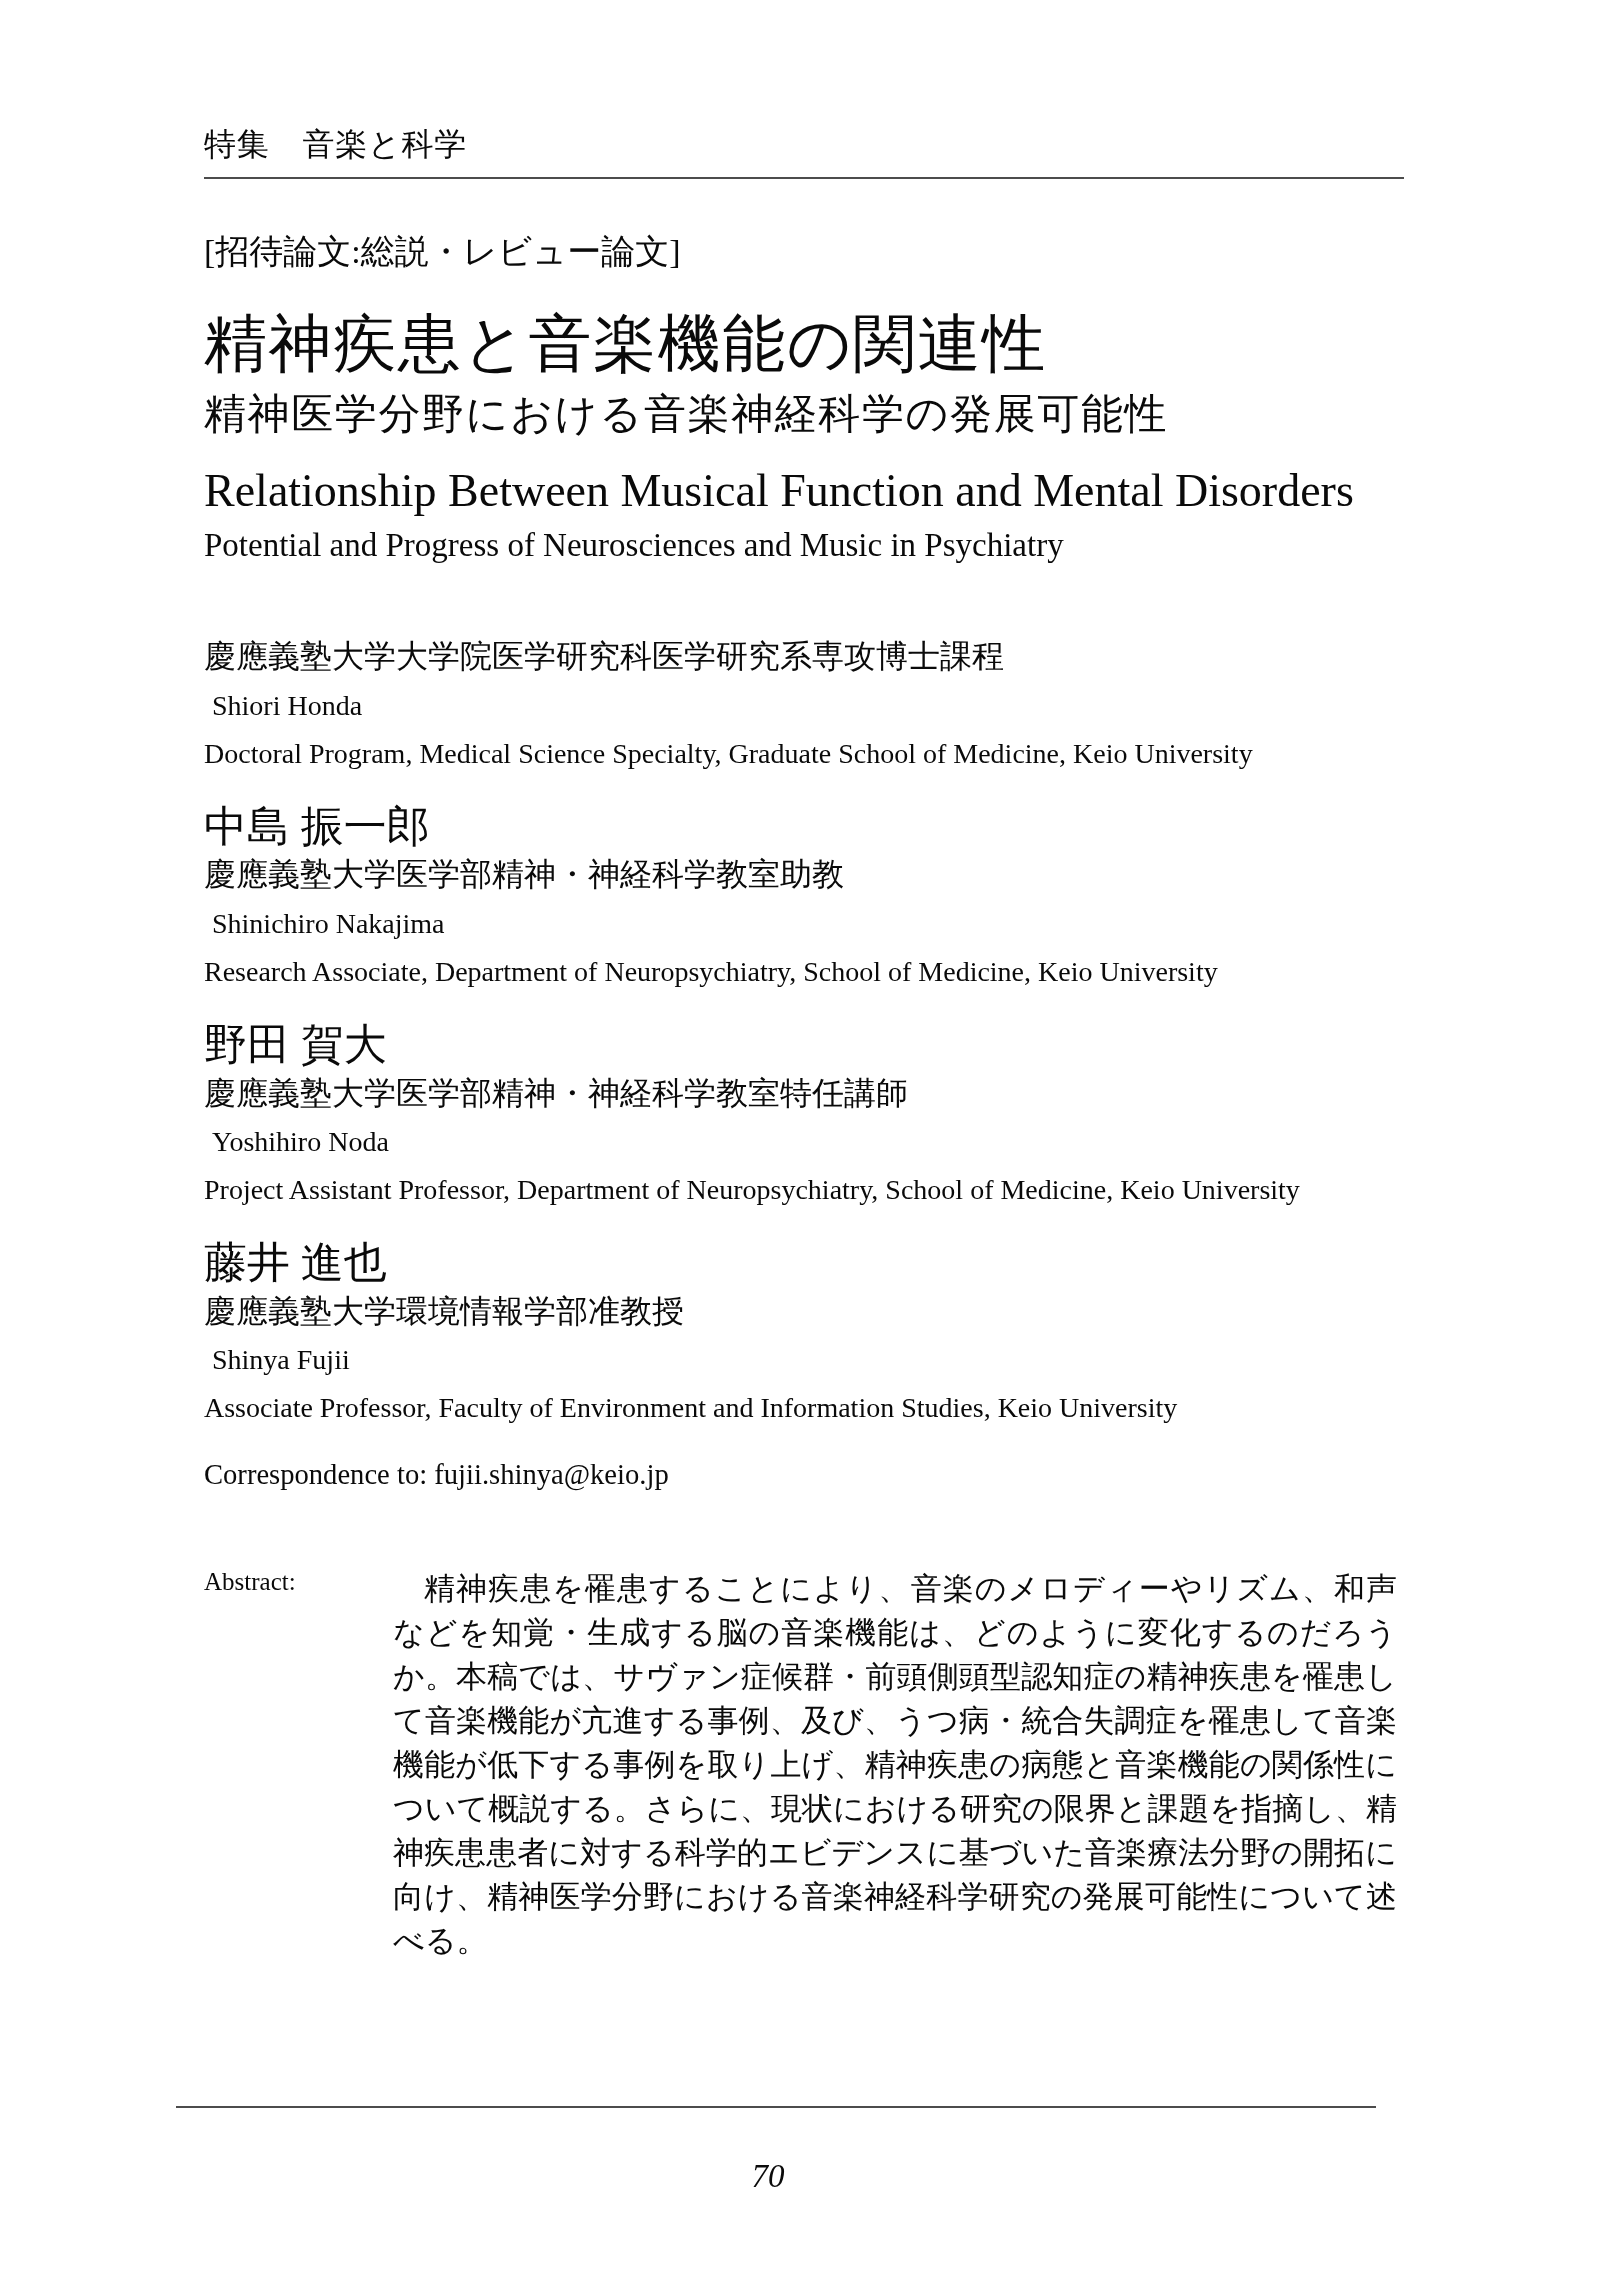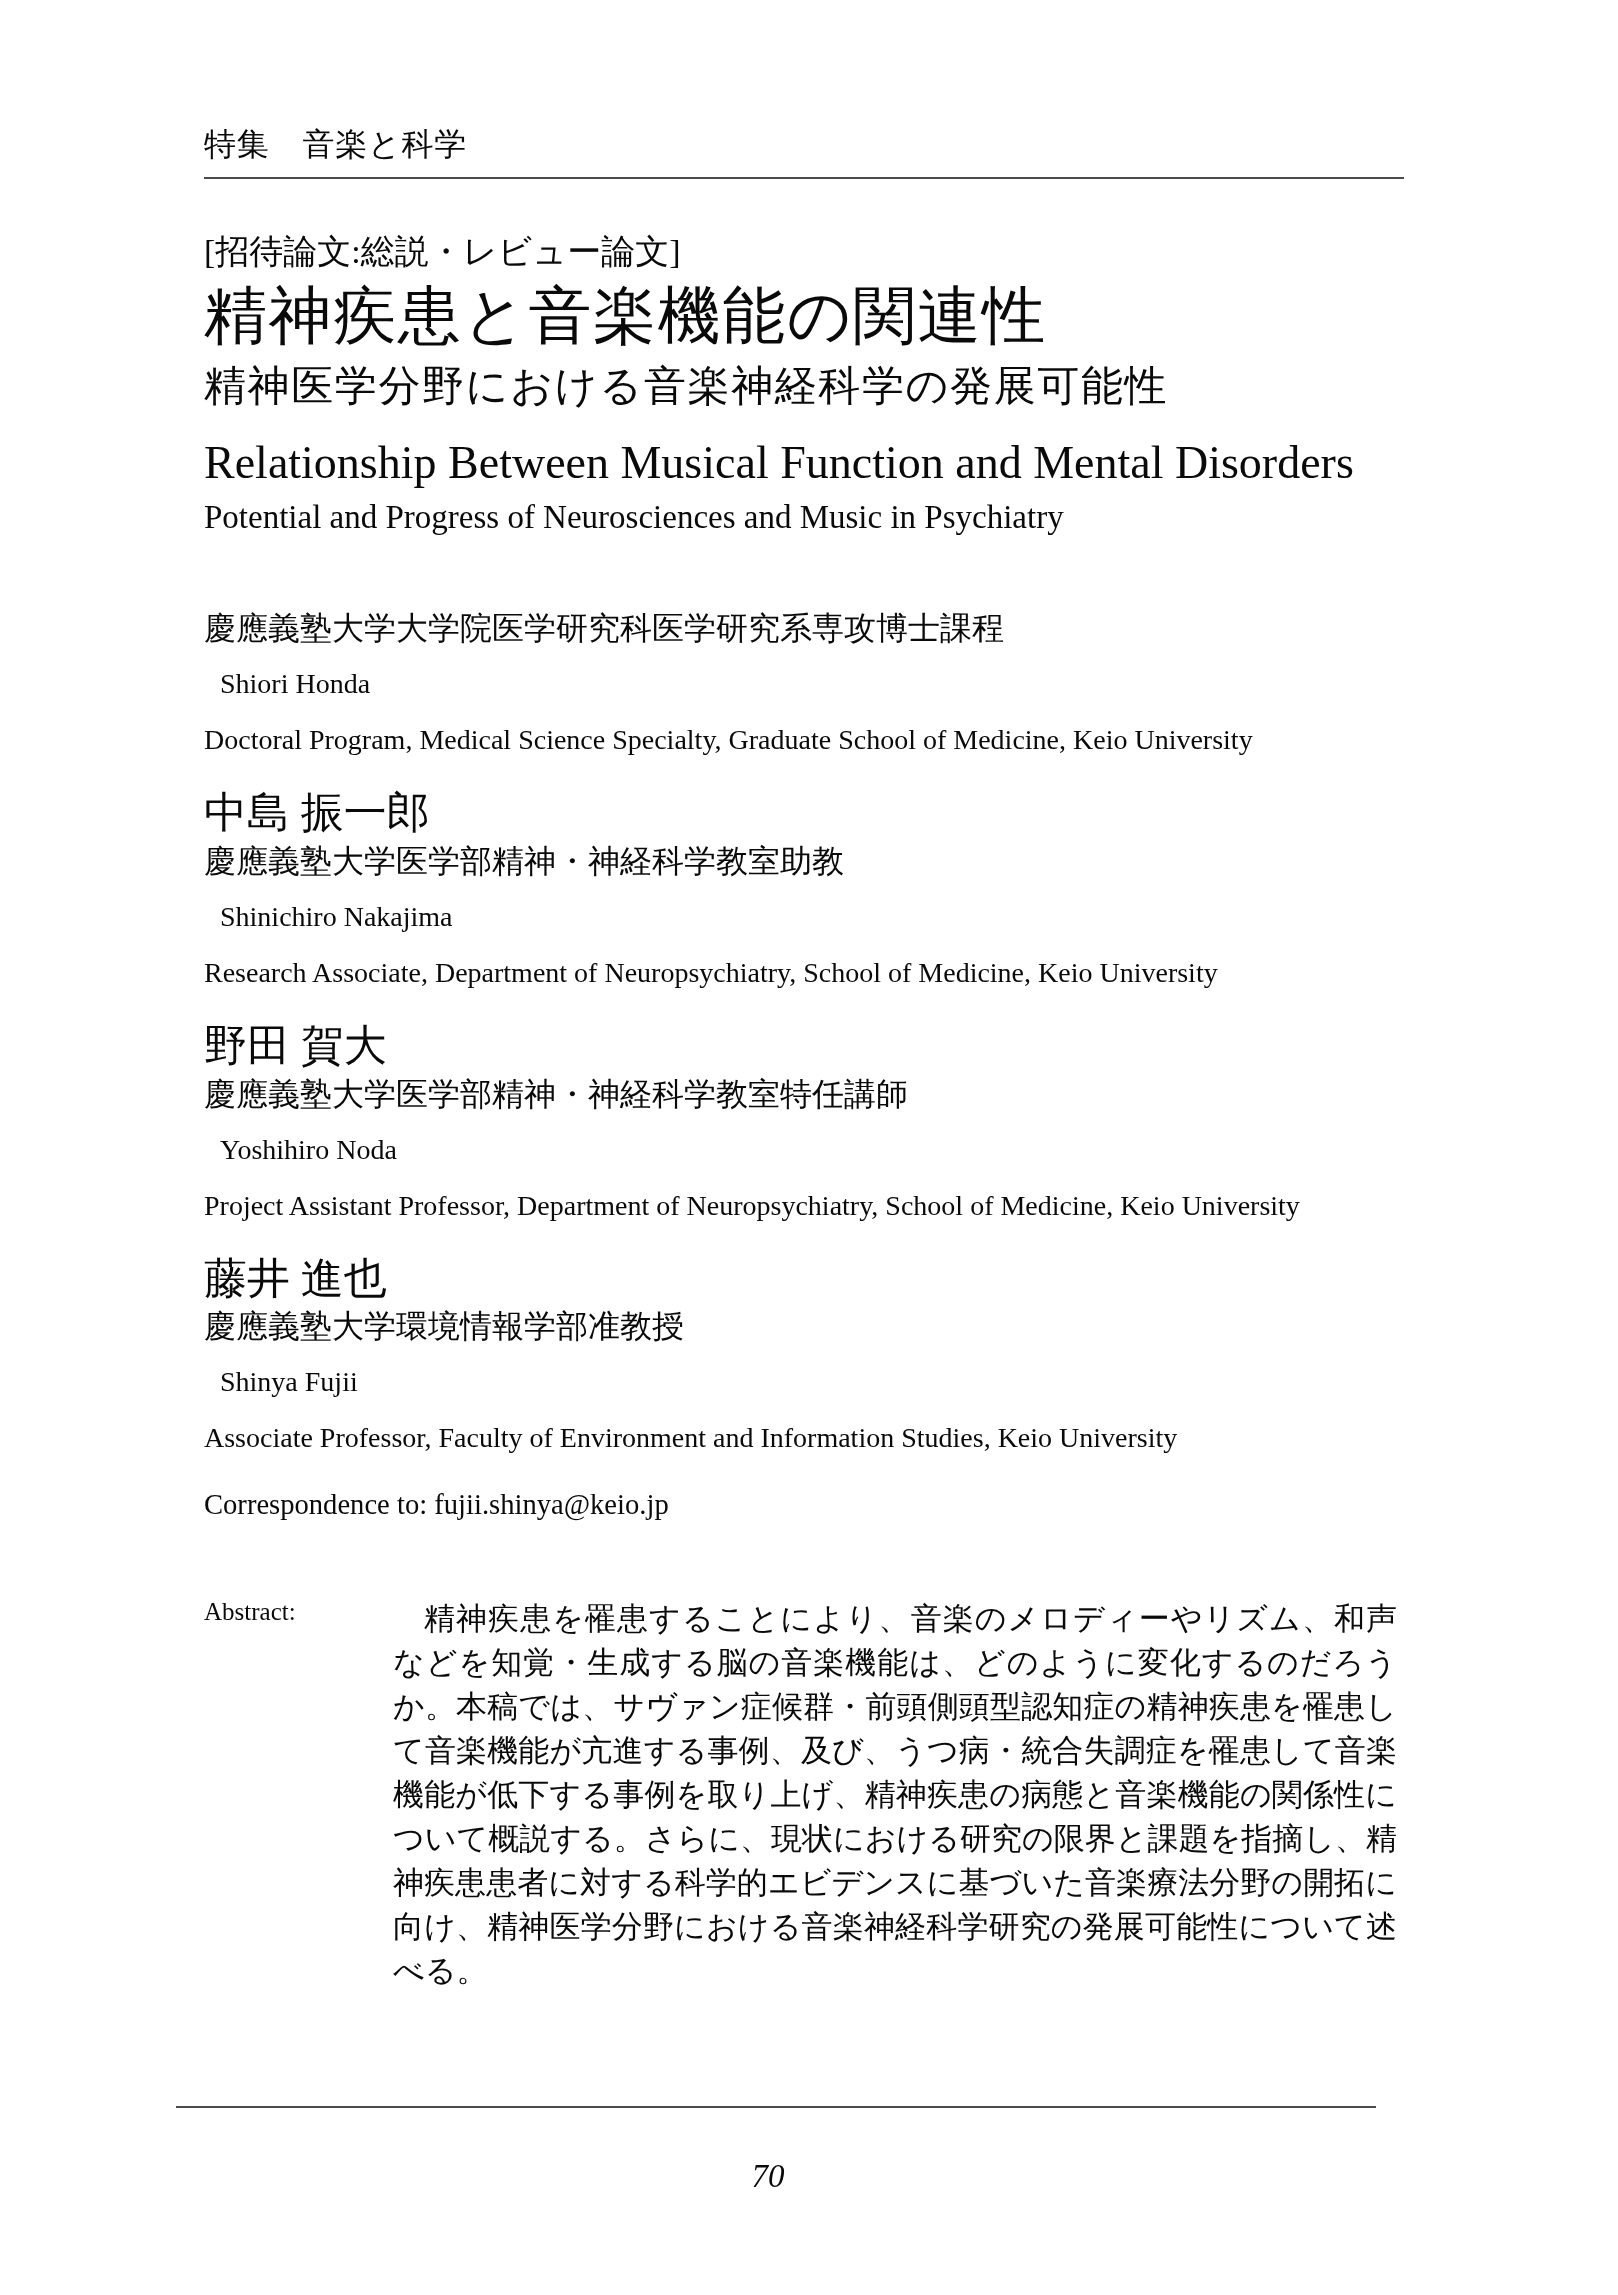--- a/index.html
+++ b/index.html
@@ -33,21 +33,21 @@
     margin: 0;
     width: 100%;
   }
   .header-rule { margin-top: 14.3px; }
   .article-type {
     margin-top: 51px;
     font-size: 34px;
     line-height: 43px;
   }
   .title-ja {
-    margin: 6px 0 0 0;
+    margin: 34px 0 0 0;
     font-family: "Liberation Sans", "DejaVu Sans", sans-serif;
     font-weight: 500;
     font-size: 63px;
     line-height: 73px;
     letter-spacing: 1.6px;
   }
   .subtitle-ja {
     margin: 11px 0 8px 0;
     font-family: Liberation Mono, monospace;
     font-weight: 500;
@@ -77,21 +77,21 @@
     font-weight: normal;
   }
   .author-aff-ja {
     font-size: 32px;
     line-height: 40px;
     margin: 0 0 9.5px 0;
   }
   .author-name-en {
     font-size: 28px;
     line-height: 40px;
-    margin: 16px;
+    margin: 8px;
   }
   .author-title-en {
     font-size: 28px;
     line-height: 40px;
     margin: 0;
     text-align: justify;
   }
   .correspondence {
     margin: 19px 0 0 0;
     font-size: 28.6px;

